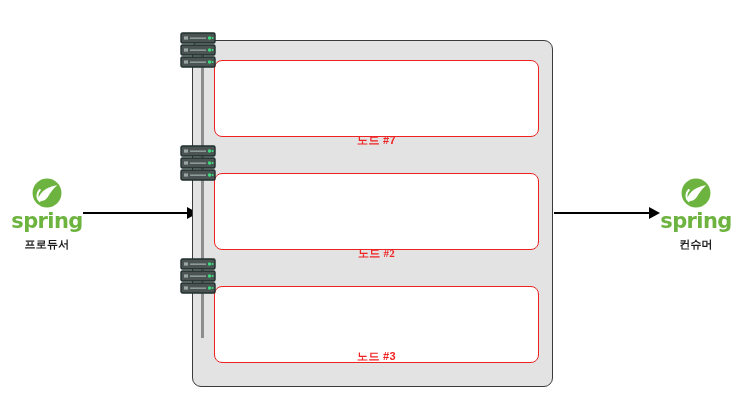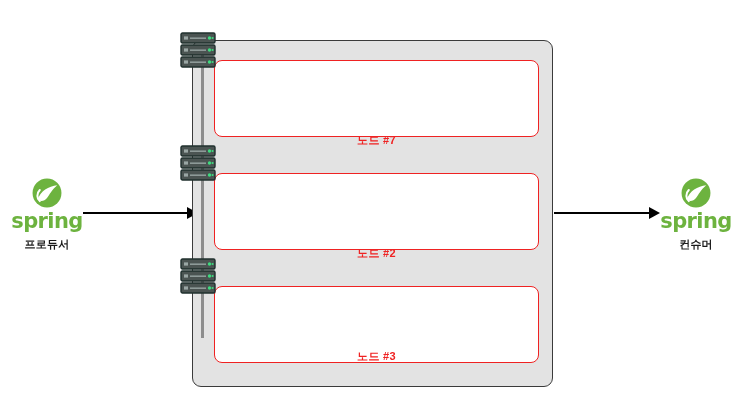--- a/index.html
+++ b/index.html
@@ -120,21 +120,21 @@
     left: 214px;
     width: 325px;
     text-align: center;
     font-size: 11px;
     font-weight: 700;
     color: #ef2222;
     letter-spacing: 0.3px;
     z-index: 4;
   }
   .node-label-1 { top: 133px; }
-  .node-label-2 { top: 246px; }
+  .node-label-2 { top: 246px; font-family: Liberation Serif, serif; }
   .node-label-3 { top: 349px; }
 
   
   .svc {
     position: absolute;
     width: 76px;
     height: 30px;
     background: #6e6e6e;
     border-radius: 7px;
     color: #ffffff;

